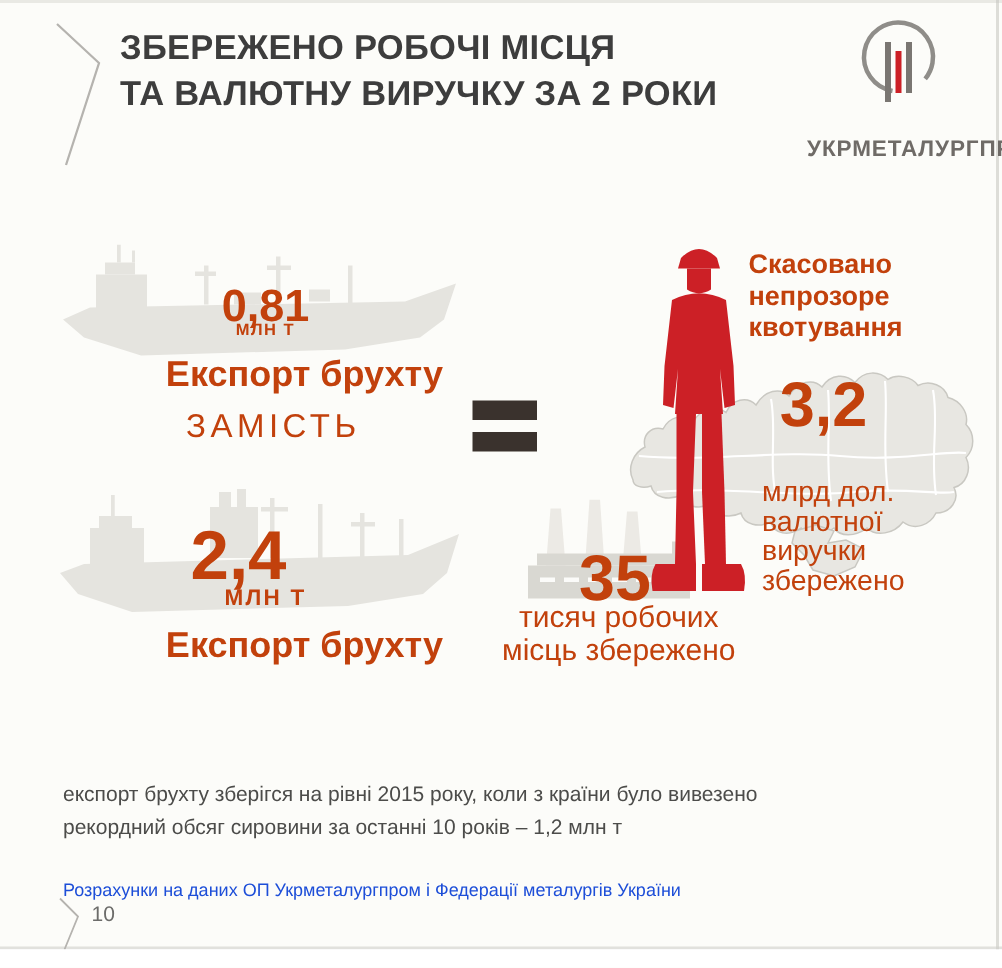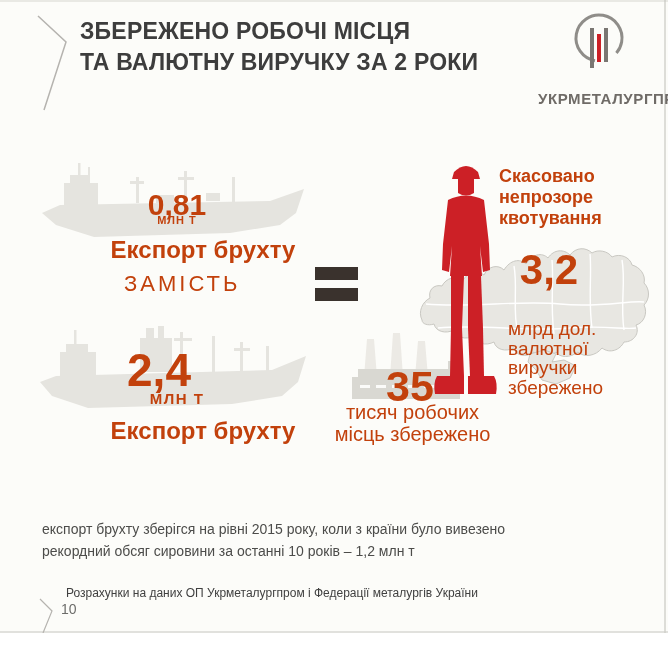--- a/index.html
+++ b/index.html
@@ -56,21 +56,21 @@
     font-size: 42px; font-weight: bold; z-index: 6; }
   .cur-lines { left: 508px; top: 287px; width: 114px; text-align: left;
     font-size: 19px; line-height: 19.5px; z-index: 6; margin-top: 32px; }
   .jobs-val { left: 370px; top: 362px; width: 80px; text-align: center;
     font-size: 43px; font-weight: bold; z-index: 6; }
   .jobs-lines { left: 330px; top: 401px; width: 165px; text-align: center;
     font-size: 20px; line-height: 22px; z-index: 6; }
 
   
   .footnote { left: 42px; top: 519px; font-size: 14px; color: #4c4c4a; line-height: 21.5px; }
-  .source { left: 42px; top: 586px; font-size: 12px; color: #404040; margin-left: 24px; }
+  .source { left: 42px; top: 586px; font-size: 12px; color: #1d4ed8; }
   .pagenum { left: 61px; top: 601px; font-size: 14px; color: #6c6c6a; }
 
   .z1 { z-index: 1; } .z2 { z-index: 2; } .z3 { z-index: 3; }
   .z5 { z-index: 5; }
 
   .edge-right { right: 2px; top: 0; width: 2px; height: 645px; background: #c2c2be; opacity: .55; }
   .edge-bottom { left: 0; bottom: 0; width: 668px; height: 2px; background: #cfcfca; opacity: .6; }
   .edge-top { left: 0; top: 0; width: 668px; height: 2px; background: #e9e9e4; }
 </style>
 </head>

